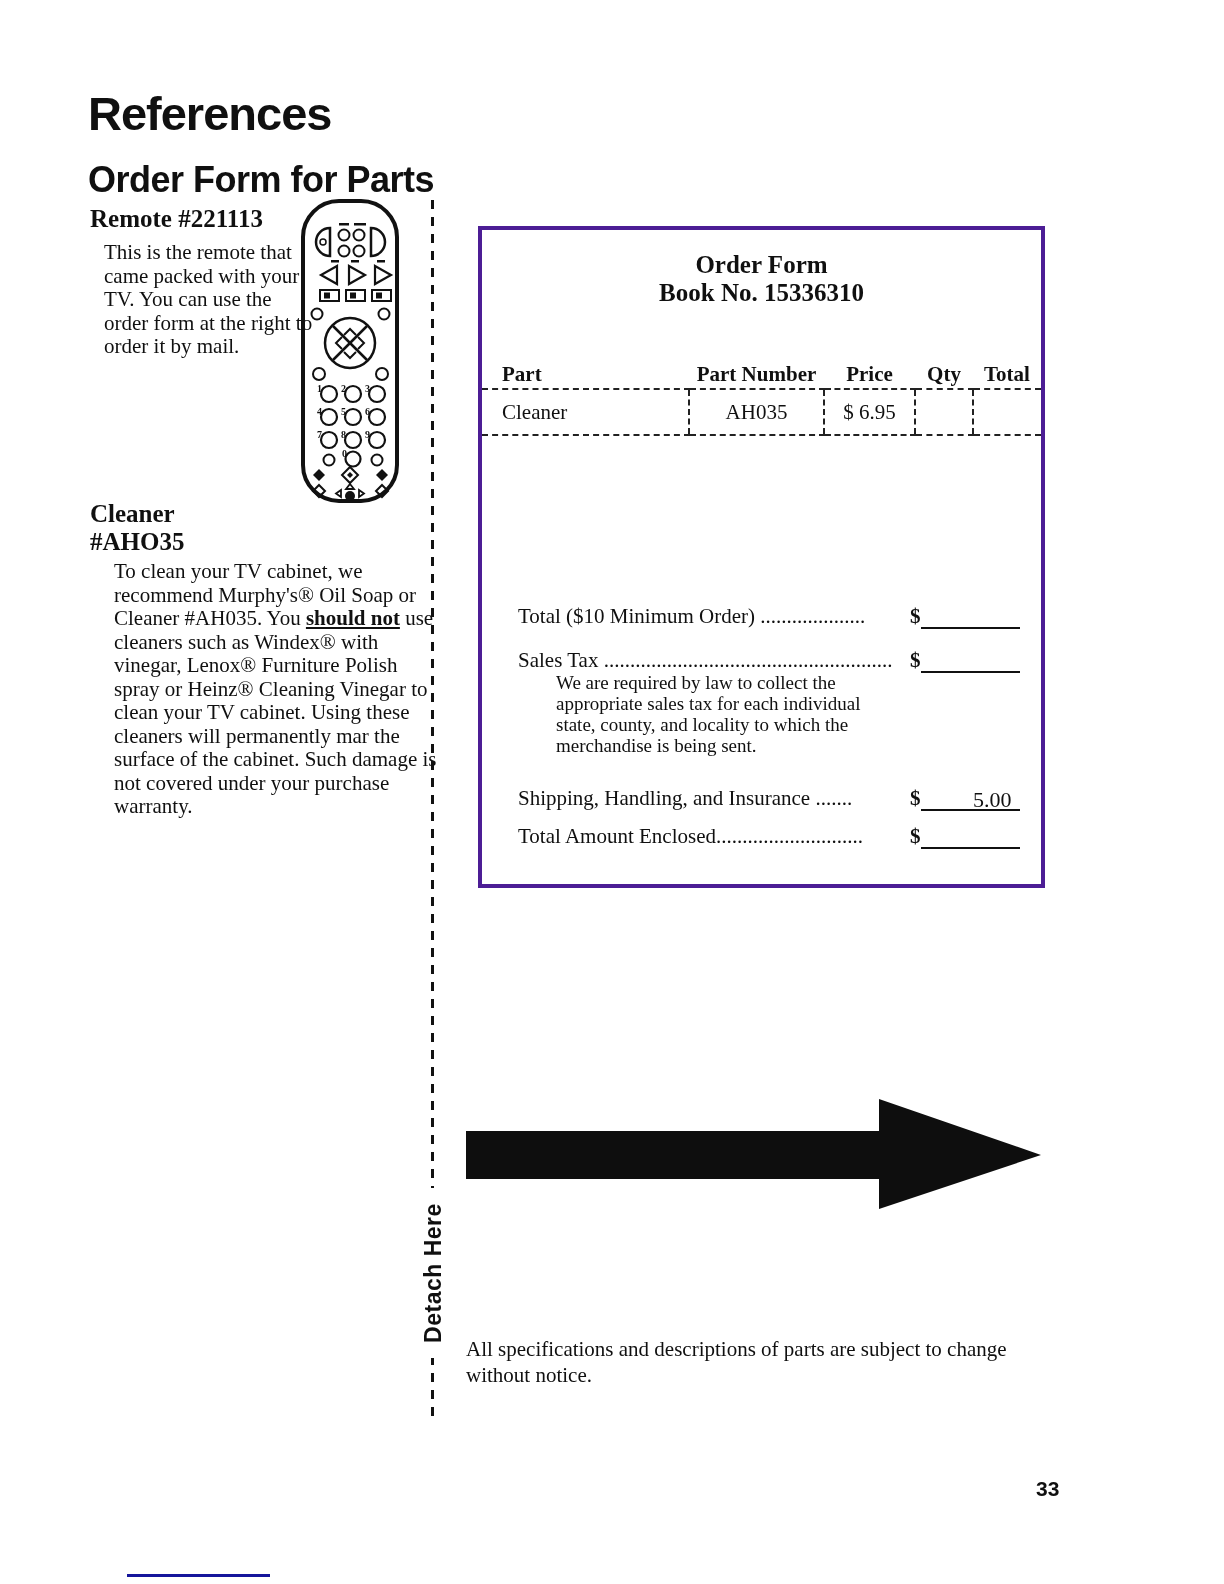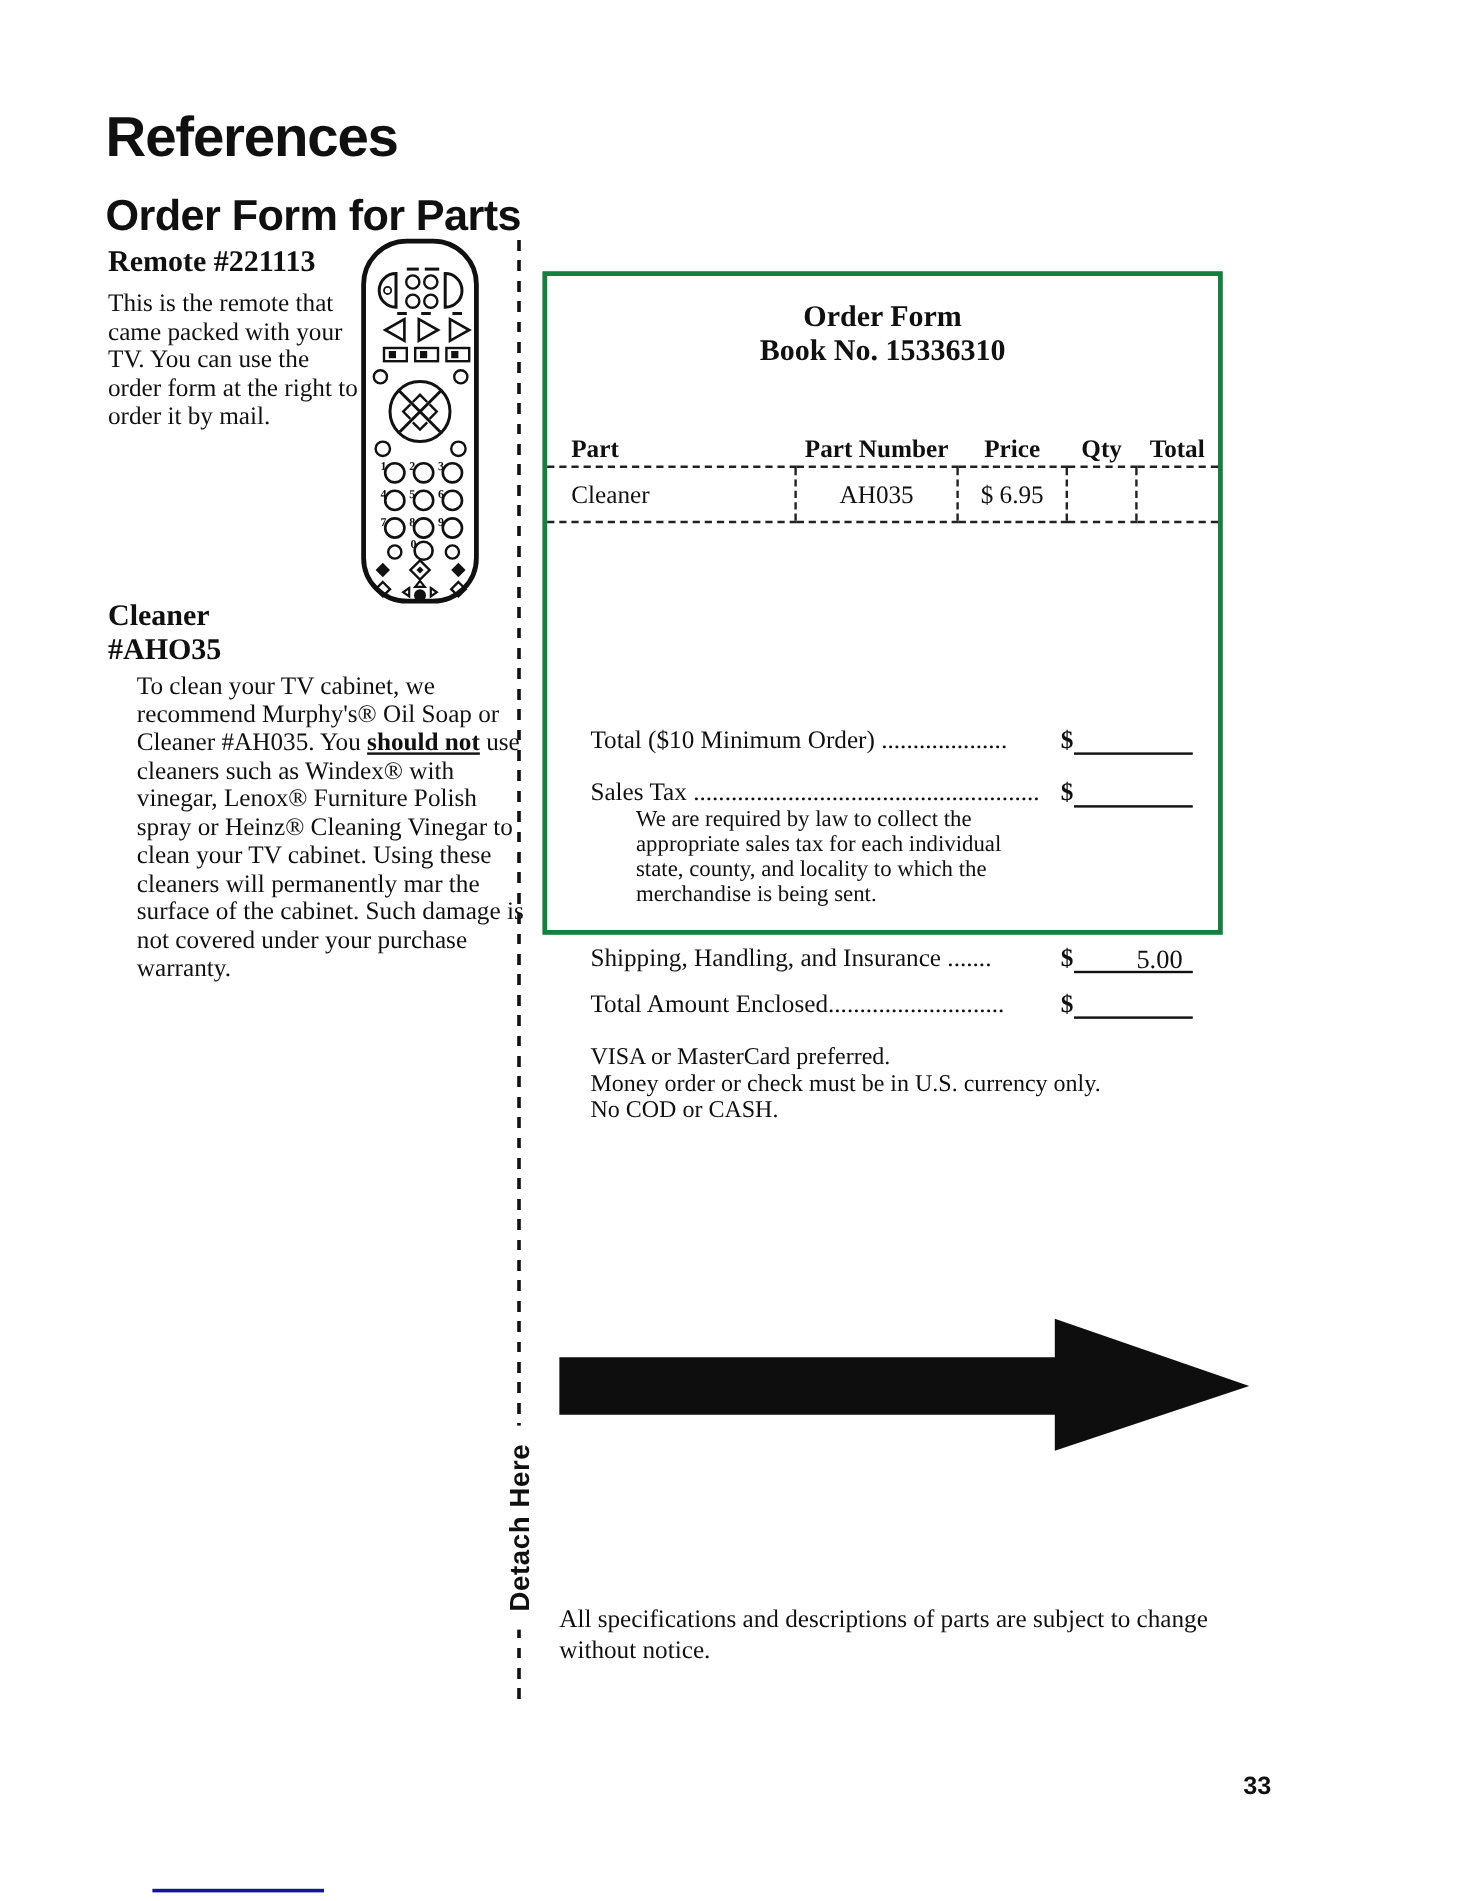--- a/index.html
+++ b/index.html
@@ -9,36 +9,36 @@
     -webkit-font-smoothing:antialiased;
   }
   .abs{position:absolute;}
   .sans{font-family:"Liberation Sans", sans-serif;}
   .pre{white-space:pre-line;}
 
   .page-title{left:88px;top:86px;font-size:47px;font-weight:bold;letter-spacing:-1px;}
   .section-heading{left:88px;top:159px;font-size:36px;font-weight:bold;letter-spacing:-0.5px;}
 
   .remote-heading{left:90px;top:205px;font-size:25px;font-weight:bold;}
-  .remote-paragraph{left:90px;top:241px;width:216px;font-size:21px;line-height:23.5px;}
+  .remote-paragraph{left:104px;top:241px;width:216px;font-size:21px;line-height:23.5px;}
 
   .remote-illustration{left:299px;top:196px;}
 
   .cleaner-heading{left:90px;top:500px;font-size:25px;font-weight:bold;line-height:28px;}
   .cleaner-paragraph{left:90px;top:560px;width:334px;font-size:21px;line-height:23.5px;margin-left:24px;}
   .cleaner-paragraph .bold-underline{font-weight:bold;text-decoration:underline;}
 
   .detach-line{left:431px;top:200px;width:3px;height:1218px;
     background:repeating-linear-gradient(to bottom,#111 0 9px,transparent 9px 17px);}
   .detach-label{left:348px;top:1258px;width:170px;height:30px;
     transform:rotate(-90deg);font-size:23px;font-weight:bold;
     background:#fff;text-align:center;line-height:30px;letter-spacing:0.5px;}
 
-  .order-form-box{left:452px;top:226px;width:567px;height:553px;
-    border:4px solid #15803d;box-sizing:border-box;}
+  .order-form-box{left:478px;top:226px;width:567px;height:662px;
+    border:4px solid #4c1d95;box-sizing:border-box;}
   .of-title{position:absolute;left:0;top:20px;width:100%;text-align:center;
     font-size:25px;font-weight:bold;line-height:29px;}
   .of-subtitle{position:absolute;left:0;top:49px;width:100%;text-align:center;
     font-size:25px;font-weight:bold;}
 
   table.parts-table{position:absolute;left:0;top:131px;width:559px;
     border-collapse:collapse;table-layout:fixed;font-size:21px;}
   .parts-table col.c1{width:207px}.parts-table col.c2{width:135px}
   .parts-table col.c3{width:91px}.parts-table col.c4{width:58px}
   .parts-table col.c5{width:68px}
@@ -202,23 +202,20 @@
 appropriate sales tax for each individual
 state, county, and  locality to which the
 merchandise is being sent.</div>
 
   <div class="of-row" style="top:556px;">Shipping, Handling, and Insurance .......</div>
   <div class="amount" style="top:556px;"><span>$</span><span class="blank">5.00</span></div>
 
   <div class="of-row" style="top:594px;">Total Amount Enclosed............................</div>
   <div class="amount" style="top:594px;"><span>$</span><span class="blank"></span></div>
 
-  <div class="payment-note pre">VISA or MasterCard preferred.
-Money order or check must be in U.S. currency only.
-No COD or CASH.</div>
 </div>
 
 <div class="abs order-arrow">
   <svg width="575" height="120" viewBox="0 0 575 120">
     <polygon points="0,38 413,38 413,6 575,62 413,116 413,86 0,86" fill="#0e0e0e"></polygon>
   </svg>
 </div>
 
 <div class="abs footer-note pre">All specifications and descriptions of parts are subject to change
 without notice.</div>

